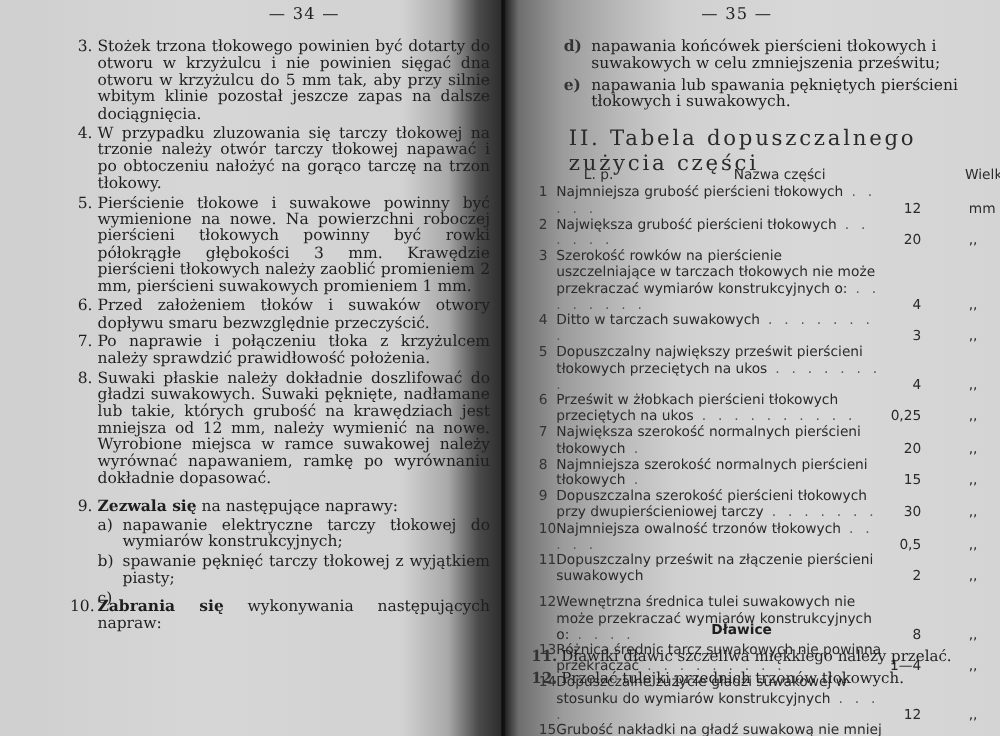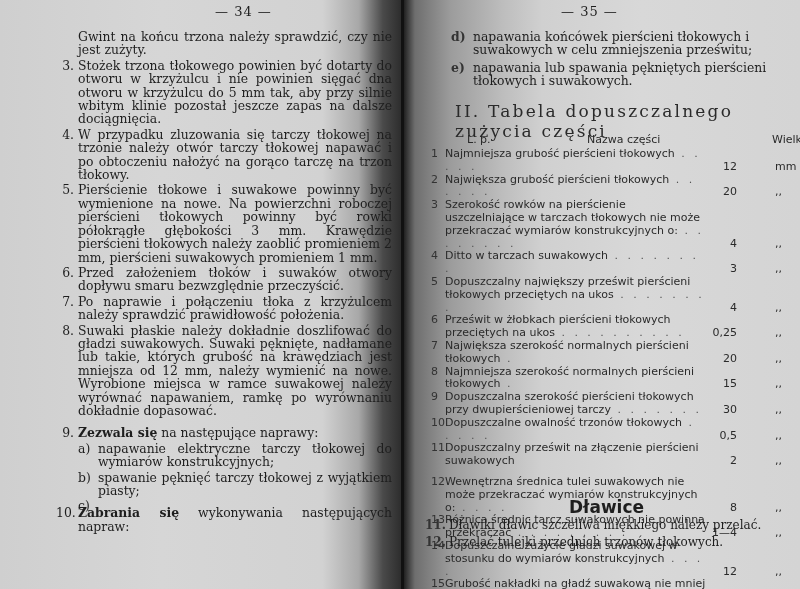--- a/index.html
+++ b/index.html
@@ -56,32 +56,31 @@
   .thead .wk { position: absolute; left: 305px; }
   .row { position: relative; padding-left: 14px; width: 262px; }
   .row .rn { position: absolute; left: 0; top: 0; width: 10px; color: #333; }
   .row .rv { position: absolute; left: 268px; bottom: 0; width: 38px; text-align: right; }
   .row .ru { position: absolute; left: 316px; bottom: 0; width: 40px; margin-left: 28px; }
   .row .lead { color: #555; letter-spacing: 3px; }
   .row.spaced { margin-top: 8px; }
 
   .section-heading {
     position: absolute; left: 166px; top: 497px; font-family: "DejaVu Sans", "Liberation Sans", sans-serif;
-    font-weight: bold; font-size: 17px;
+    font-weight: bold; font-size: 11px;
   }
   .gland { position: absolute; left: 22px; font-size: 12px; }
   .gland .gn { display: inline-block; width: 24px; font-weight: bold; color: #333; }
 </style>
 </head>
 <body>
 
 <div class="page page-left">
   <div class="page-number">— 34 —</div>
   <div class="text">
-    <div class="item cont">Gwint na końcu trzona należy sprawdzić, czy nie jest zużyty.</div>
 
     <div class="item">
       <span class="num">3.</span>
       <span>Stożek trzona tłokowego powinien być dotarty do otworu w krzyżulcu i nie powinien sięgać dna otworu w krzyżulcu do 5 mm tak, aby przy silnie wbitym klinie pozostał jeszcze zapas na dalsze dociągnięcia.</span>
     </div>
     <div class="item">
       <span class="num">4.</span>
       <span>W przypadku zluzowania się tarczy tłokowej na trzonie należy otwór tarczy tłokowej napawać i po obtoczeniu nałożyć na gorąco tarczę na trzon tłokowy.</span>
     </div>
     <div class="item">
@@ -153,21 +152,21 @@
 
     <div class="row"><span class="rn">1</span><span>Najmniejsza grubość pierścieni tłokowych</span><span class="lead"> . . . . .</span><span class="rv">12</span><span class="ru">mm</span></div>
     <div class="row"><span class="rn">2</span><span>Największa grubość pierścieni tłokowych</span><span class="lead"> . . . . . .</span><span class="rv">20</span><span class="ru">,,</span></div>
     <div class="row"><span class="rn">3</span><span>Szerokość rowków na pierścienie uszczelniające w tarczach tłokowych nie może przekraczać wymiarów konstrukcyjnych o:</span><span class="lead"> . . . . . . . .</span><span class="rv">4</span><span class="ru">,,</span></div>
     <div class="row"><span class="rn">4</span><span>Ditto w tarczach suwakowych</span><span class="lead"> . . . . . . . .</span><span class="rv">3</span><span class="ru">,,</span></div>
     <div class="row"><span class="rn">5</span><span>Dopuszczalny największy prześwit pierścieni tłokowych przeciętych na ukos</span><span class="lead"> . . . . . . . .</span><span class="rv">4</span><span class="ru">,,</span></div>
     <div class="row"><span class="rn">6</span><span>Prześwit w żłobkach pierścieni tłokowych przeciętych na ukos</span><span class="lead"> . . . . . . . . . .</span><span class="rv">0,25</span><span class="ru">,,</span></div>
     <div class="row"><span class="rn">7</span><span>Największa szerokość normalnych pierścieni tłokowych</span><span class="lead"> .</span><span class="rv">20</span><span class="ru">,,</span></div>
     <div class="row"><span class="rn">8</span><span>Najmniejsza szerokość normalnych pierścieni tłokowych</span><span class="lead"> .</span><span class="rv">15</span><span class="ru">,,</span></div>
     <div class="row"><span class="rn">9</span><span>Dopuszczalna szerokość pierścieni tłokowych przy dwupierścieniowej tarczy</span><span class="lead"> . . . . . . .</span><span class="rv">30</span><span class="ru">,,</span></div>
-    <div class="row"><span class="rn">10</span><span>Dopuszczalne owalność trzonów tłokowych</span><span class="lead"> . . . . .</span><span class="rv">0,5</span><span class="ru">,,</span></div>
+    <div class="row"><span class="rn">10</span><span>Najmniejsza owalność trzonów tłokowych</span><span class="lead"> . . . . .</span><span class="rv">0,5</span><span class="ru">,,</span></div>
     <div class="row"><span class="rn">11</span><span>Dopuszczalny prześwit na złączenie pierścieni suwakowych</span><span class="rv">2</span><span class="ru">,,</span></div>
     <div class="row spaced"><span class="rn">12</span><span>Wewnętrzna średnica tulei suwakowych nie może przekraczać wymiarów konstrukcyjnych o:</span><span class="lead"> . . . .</span><span class="rv">8</span><span class="ru">,,</span></div>
     <div class="row"><span class="rn">13</span><span>Różnica średnic tarcz suwakowych nie powinna przekraczać</span><span class="lead"> . . . . . . . . .</span><span class="rv">1—4</span><span class="ru">,,</span></div>
     <div class="row"><span class="rn">14</span><span>Dopuszczalne zużycie gładzi suwakowej w stosunku do wymiarów konstrukcyjnych</span><span class="lead"> . . . .</span><span class="rv">12</span><span class="ru">,,</span></div>
     <div class="row"><span class="rn">15</span><span>Grubość nakładki na gładź suwakową nie mniej</span></div>
   </div>
 
   <div class="section-heading">Dławice</div>
   <div class="gland" style="top:518px;">
     <span class="gn">11.</span><span>Dławiki dławic szczeliwa miękkiego należy przelać.</span>

